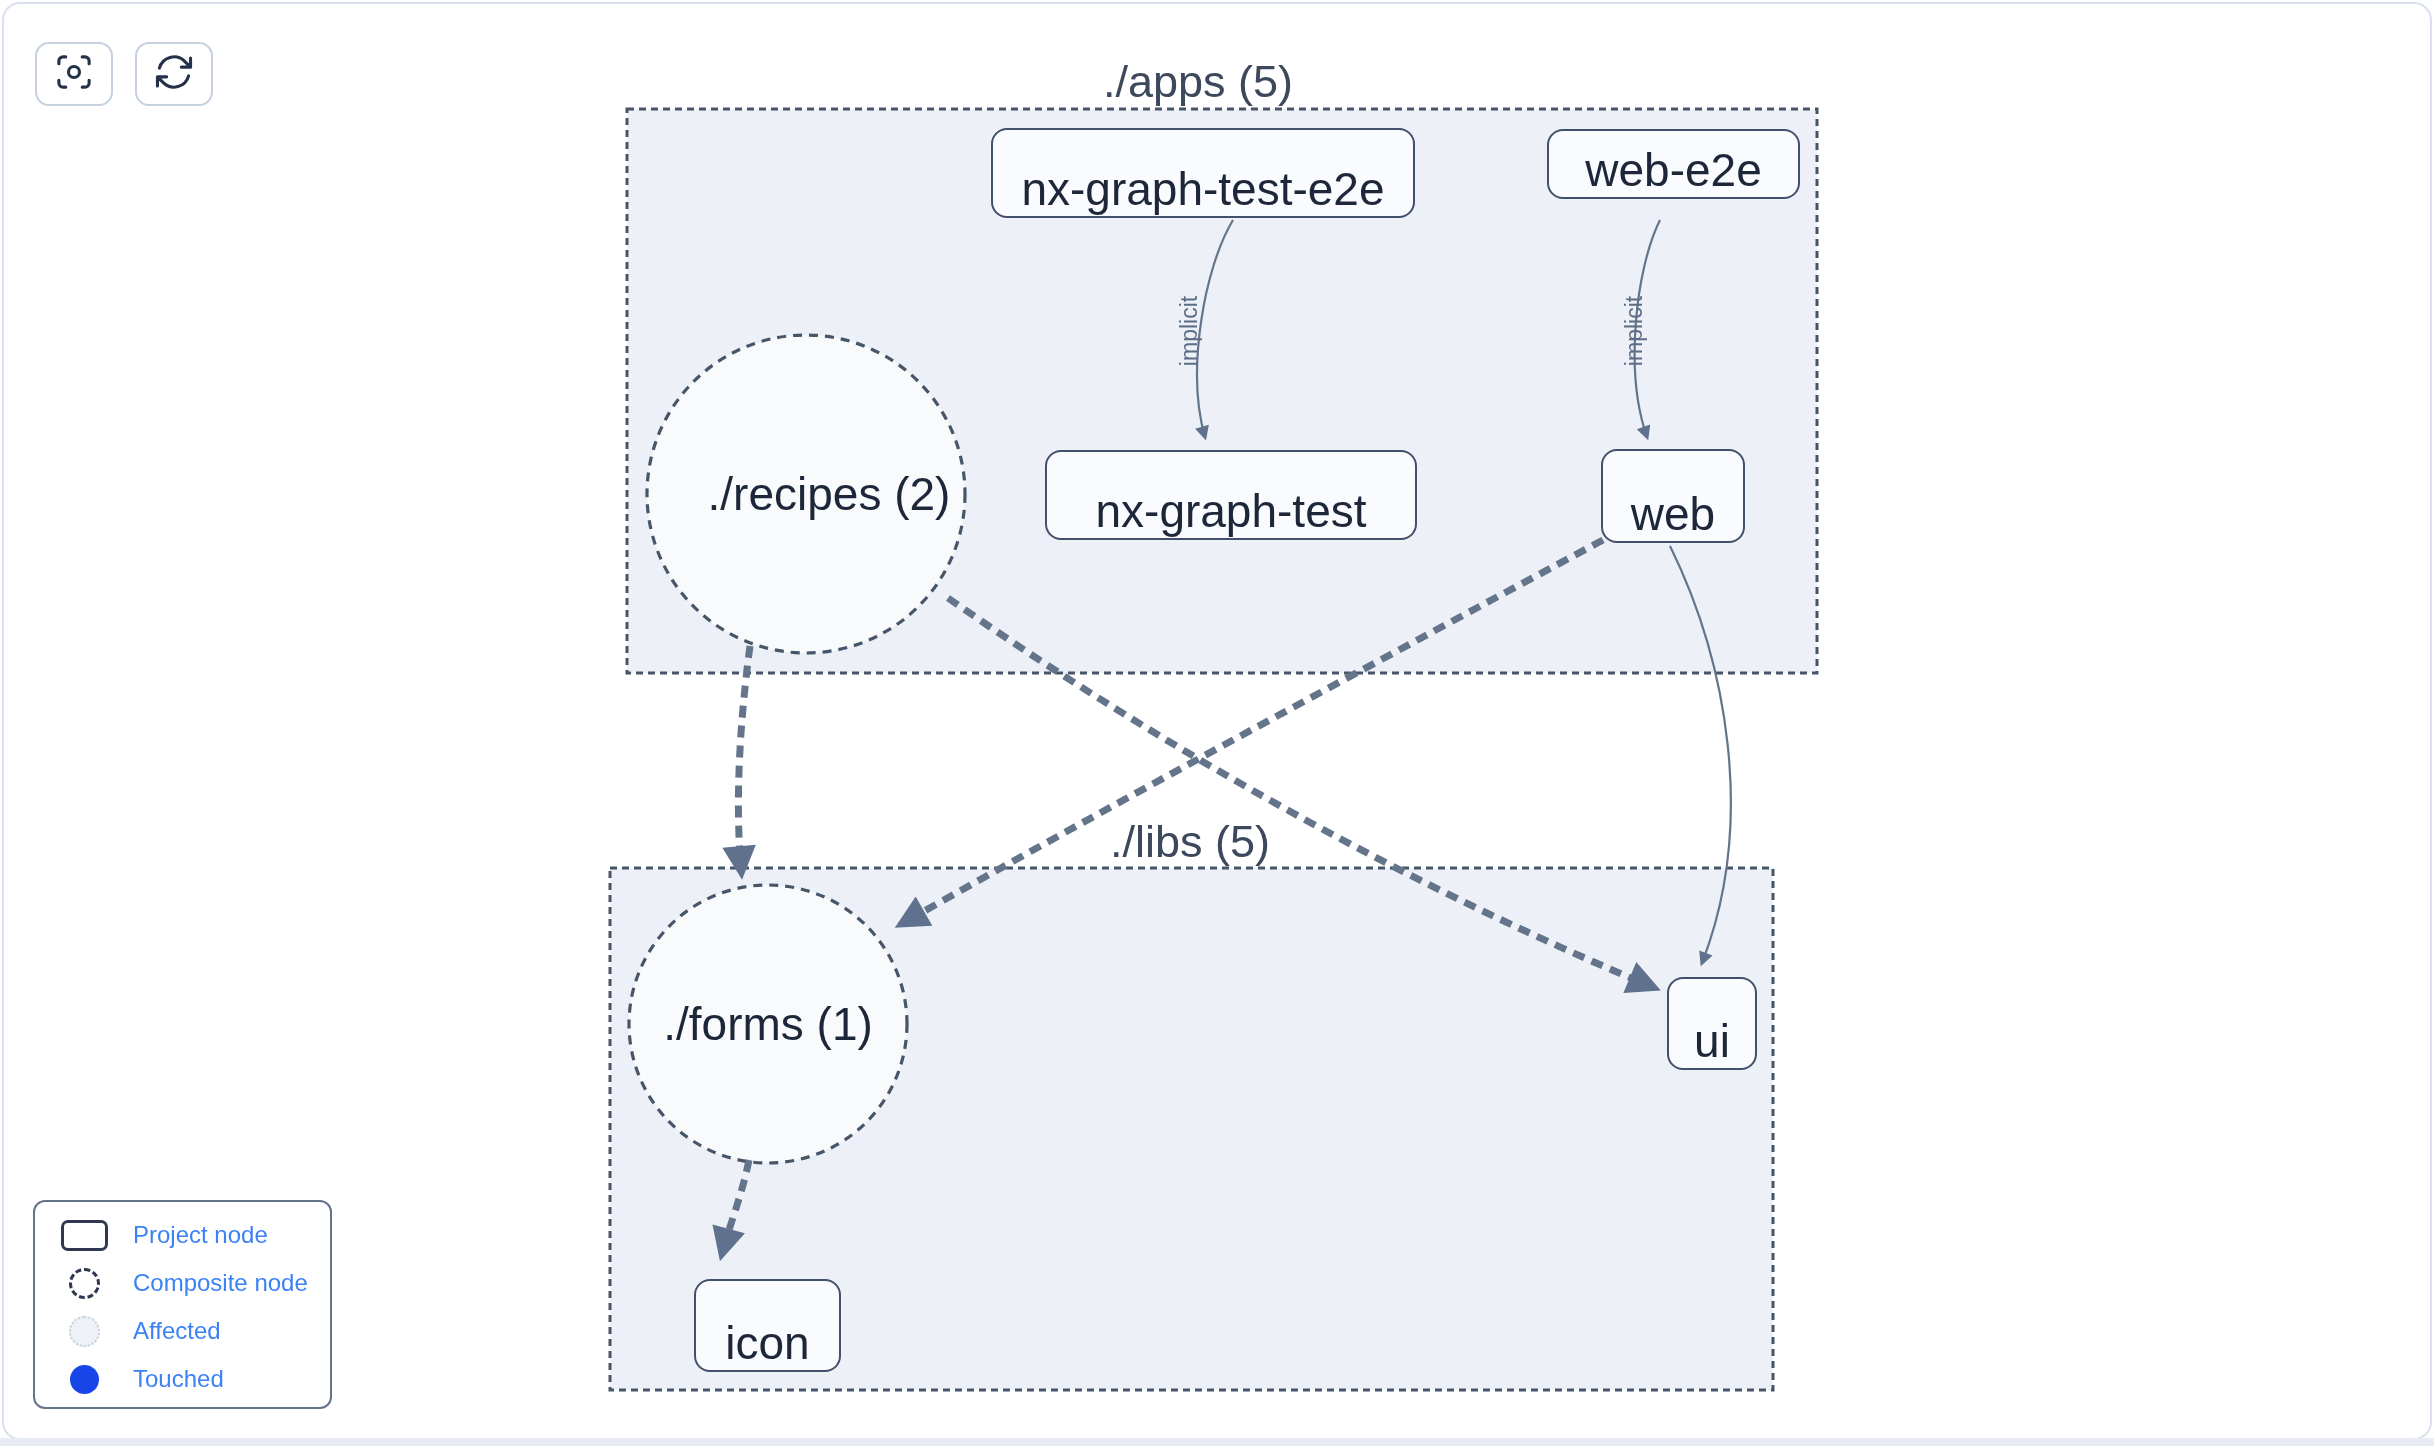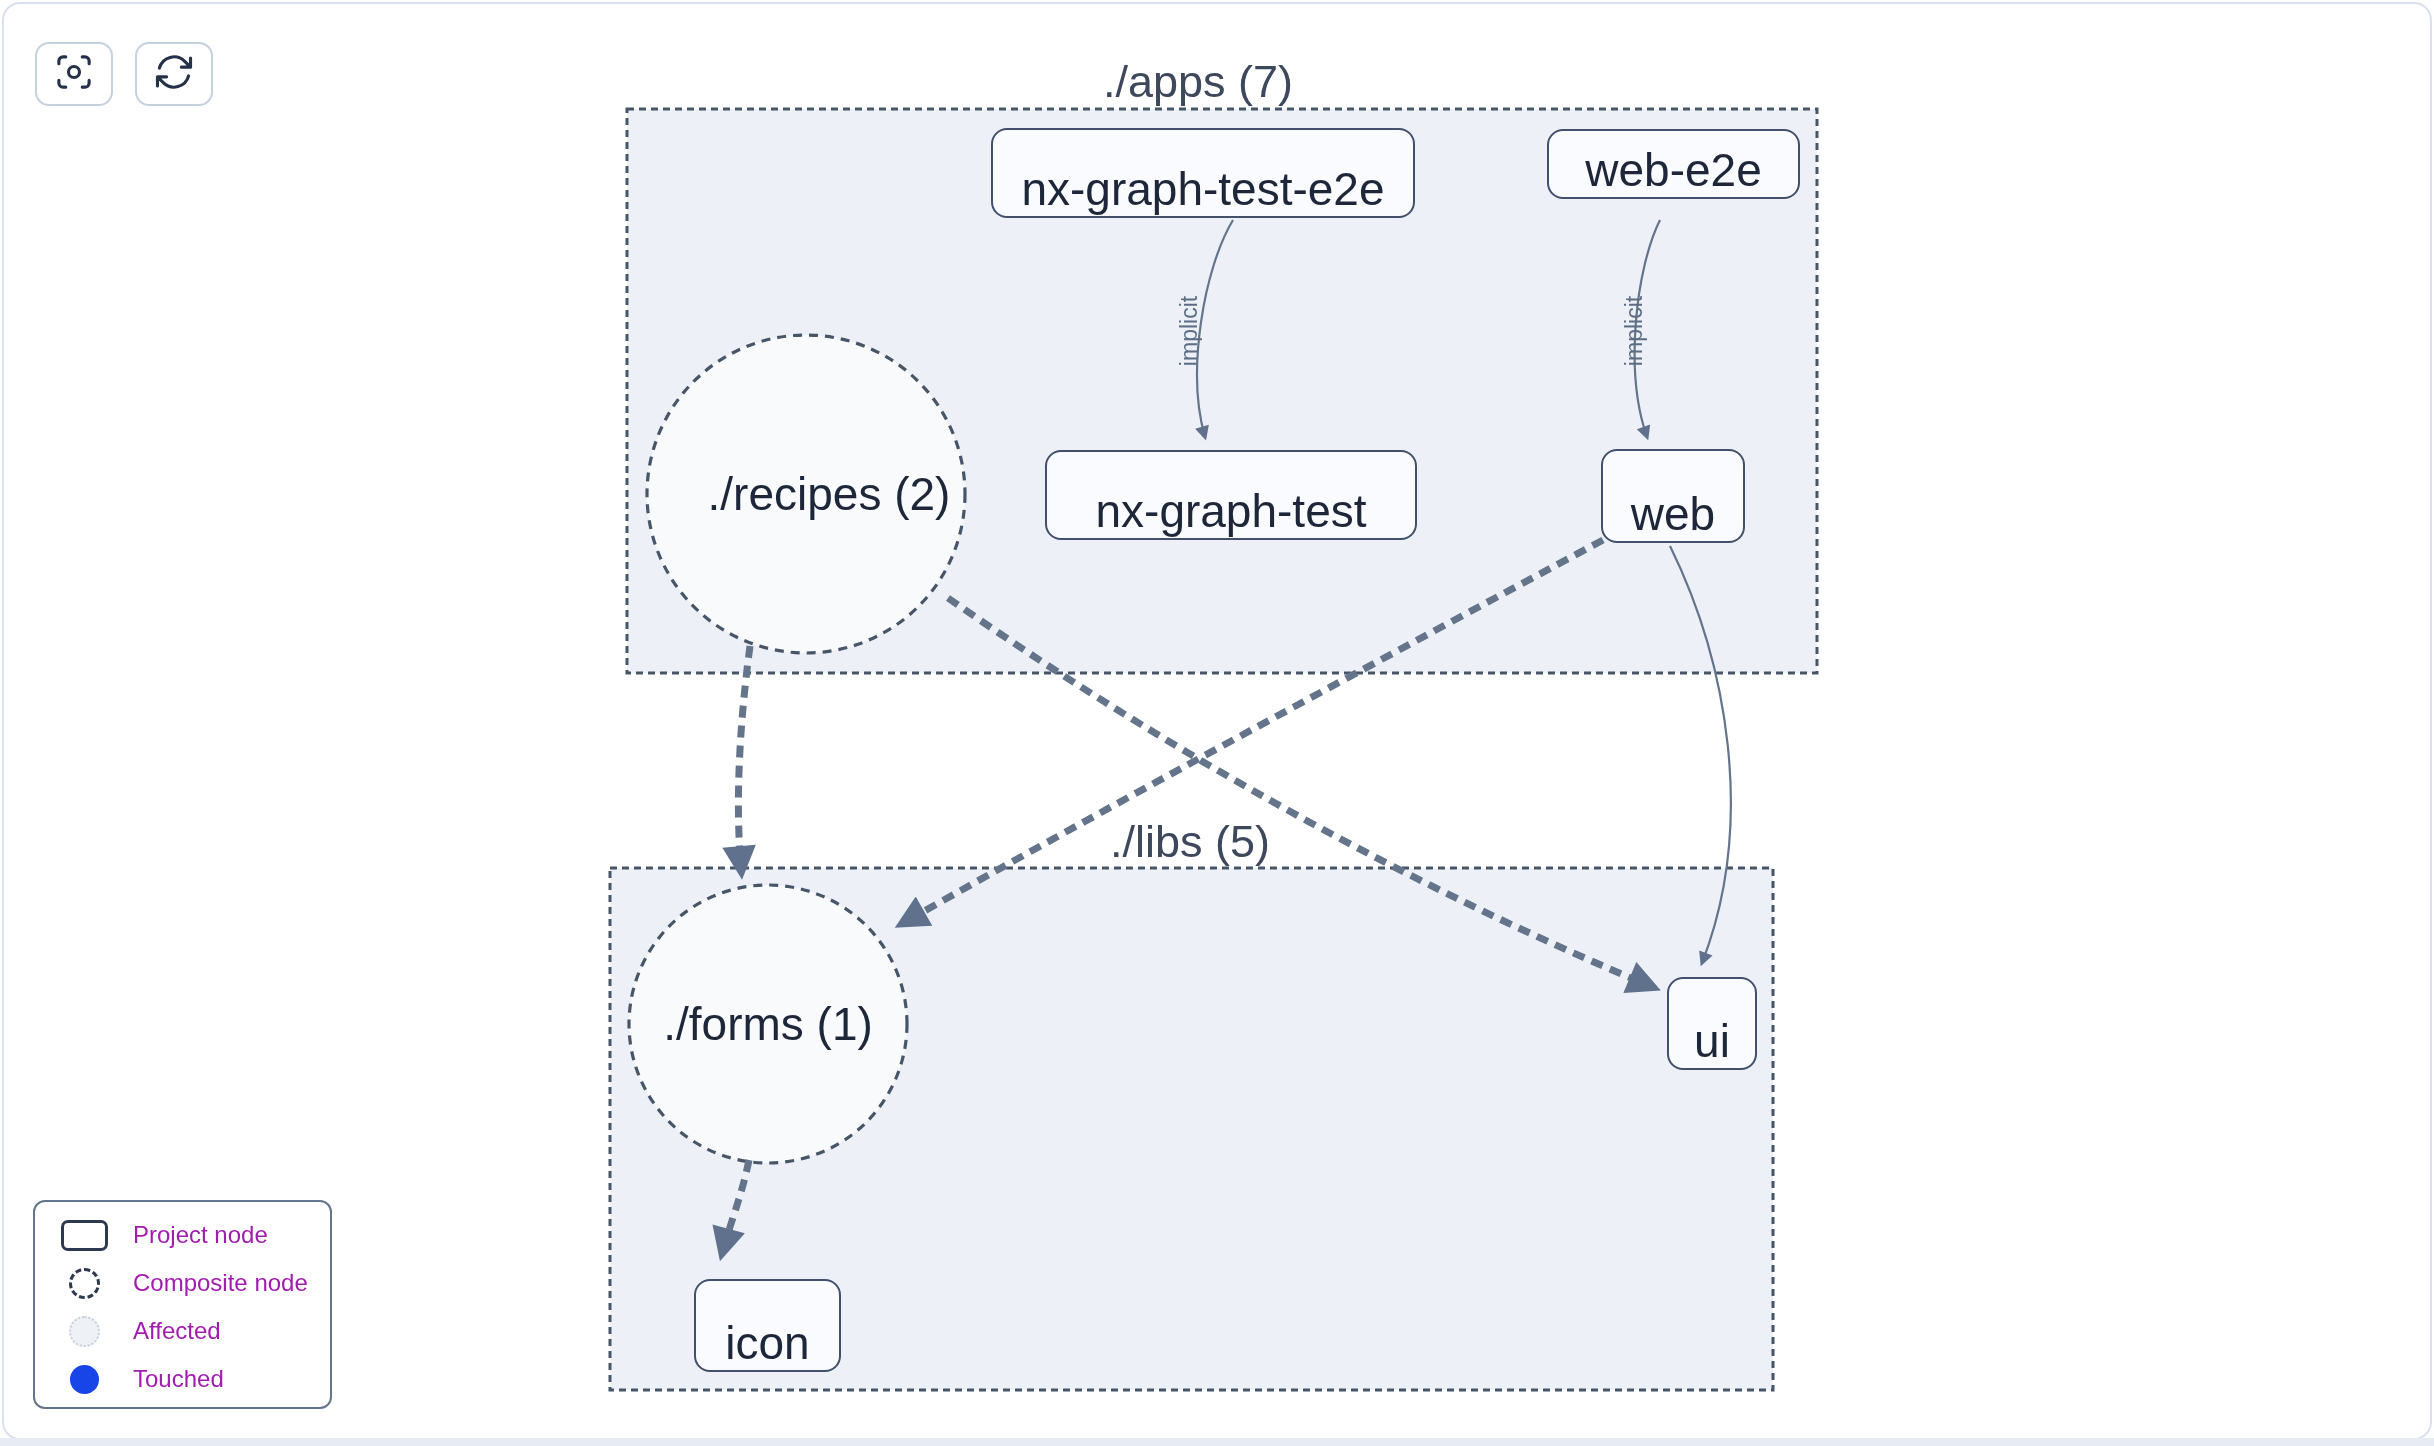--- a/index.html
+++ b/index.html
@@ -21,21 +21,21 @@
     color:#3d485c;}
   .composite-label{position:absolute;width:420px;height:60px;display:flex;align-items:center;
     justify-content:center;font-size:46px;color:#1d2739;pointer-events:none;}
   .edge-label{position:absolute;width:200px;height:30px;display:flex;align-items:center;justify-content:center;
     font-size:23px;color:#5c6d85;transform:translate(-50%,-50%) rotate(-90deg);}
   
   .legend{position:absolute;left:33px;top:1200px;width:299px;height:209px;background:#ffffff;
     border:2px solid #64748b;border-radius:12px;box-sizing:border-box;padding-top:9px;}
   .legend-row{height:48px;display:flex;align-items:center;}
   .legend-swatch-col{width:98px;display:flex;align-items:center;justify-content:center;}
-  .legend-label{font-size:24px;color:#a21caf;}
+  .legend-label{font-size:24px;color:#3b82f6;}
   .sw-project{width:47px;height:31px;border:3px solid #2e3950;border-radius:7px;box-sizing:border-box;background:#fff;}
   .sw-composite{width:31px;height:31px;border:3px dashed #2e3950;border-radius:50%;box-sizing:border-box;}
   .sw-affected{width:31px;height:31px;border:2px dotted #c7d0dd;border-radius:50%;box-sizing:border-box;background:#eef1f6;}
   .sw-touched{width:29px;height:29px;border-radius:50%;background:#1745e8;}
 </style>
 </head>
 <body>
 
 <div class="canvas"></div>
 <div class="bottom-strip"></div>
@@ -62,21 +62,21 @@
     <path d="M 1660 220 C 1636 268 1624 372 1647 437" fill="none" stroke="#64748b" stroke-width="2.2" marker-end="url(#arrow-small)"></path>
 
     <path d="M 1670 546 C 1726 660 1757 822 1702 963" fill="none" stroke="#64748b" stroke-width="2.2" marker-end="url(#arrow-small)"></path>
 
     <path d="M 750 646 C 740 720 735 800 741 868" fill="none" stroke="#64748b" stroke-width="7" stroke-dasharray="12 8" marker-end="url(#arrow-big)"></path>
     <path d="M 948 598 C 1180 760 1420 890 1650 986" fill="none" stroke="#64748b" stroke-width="7" stroke-dasharray="12 8" marker-end="url(#arrow-big)"></path>
     <path d="M 1603 540 C 1380 660 1120 800 905 922" fill="none" stroke="#64748b" stroke-width="7" stroke-dasharray="12 8" marker-end="url(#arrow-big)"></path>
     <path d="M 749 1160 C 742 1195 730 1224 723 1250" fill="none" stroke="#64748b" stroke-width="7" stroke-dasharray="12 8" marker-end="url(#arrow-big)"></path>
   </svg>
 
-  <div class="group-title" style="left:998px;top:56px;">./apps (7)</div>
+  <div class="group-title" style="left:998px;top:56px;">./apps (5)</div>
   <div class="group-title" style="left:990px;top:816px;">./libs (5)</div>
 
   <div class="node" style="left:991px;top:128px;width:424px;height:90px;">
     <span>nx-graph-test-e2e</span>
   </div>
   <div class="node" style="left:1547px;top:129px;width:253px;height:70px;">
     <span>web-e2e</span>
   </div>
   <div class="node" style="left:1045px;top:450px;width:372px;height:90px;">
     <span>nx-graph-test</span>

